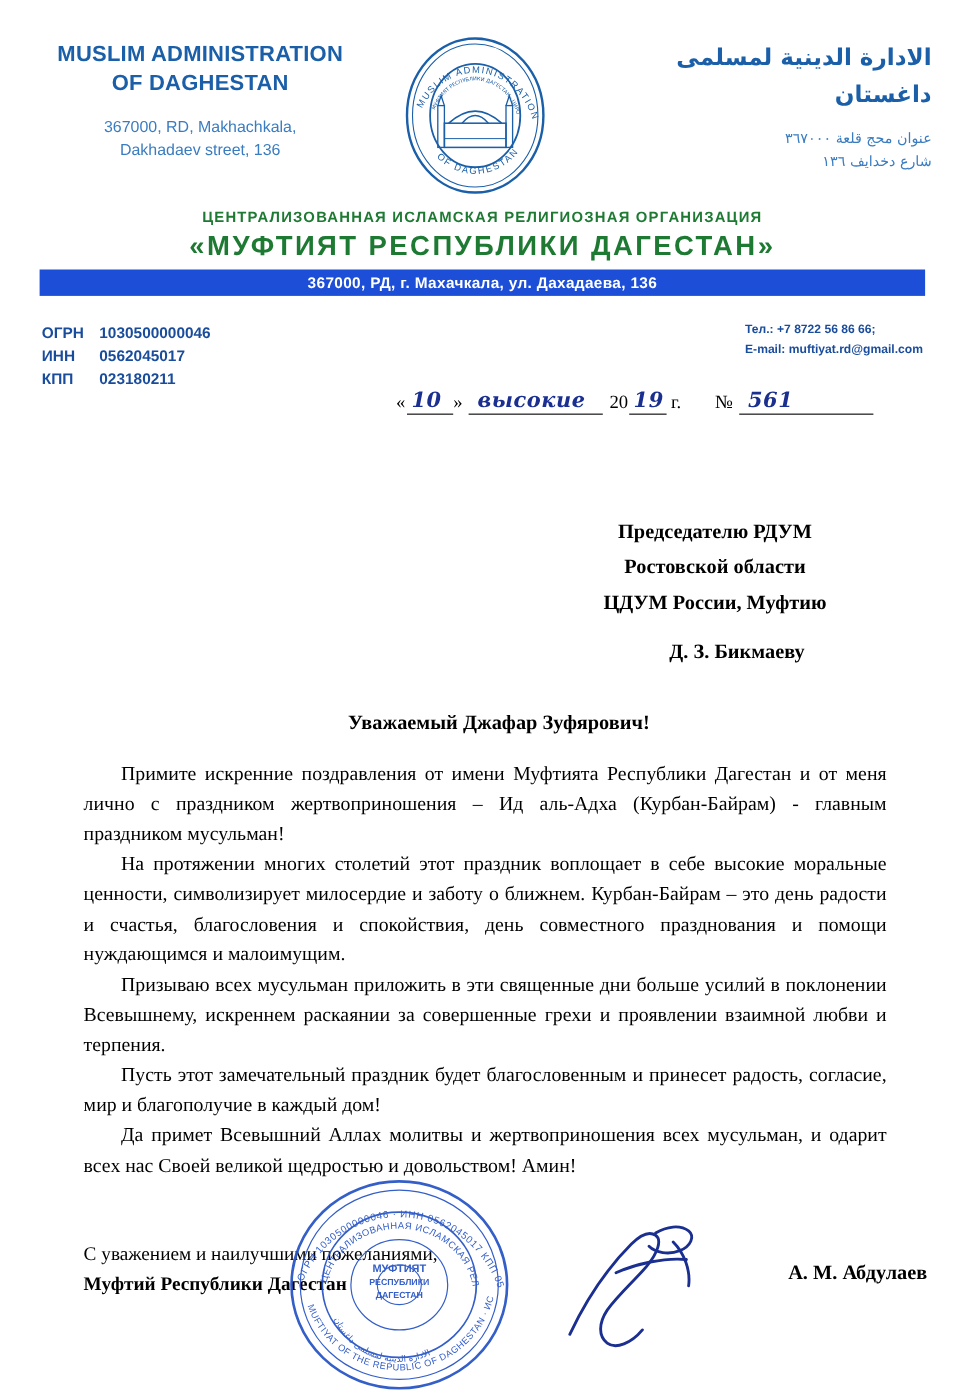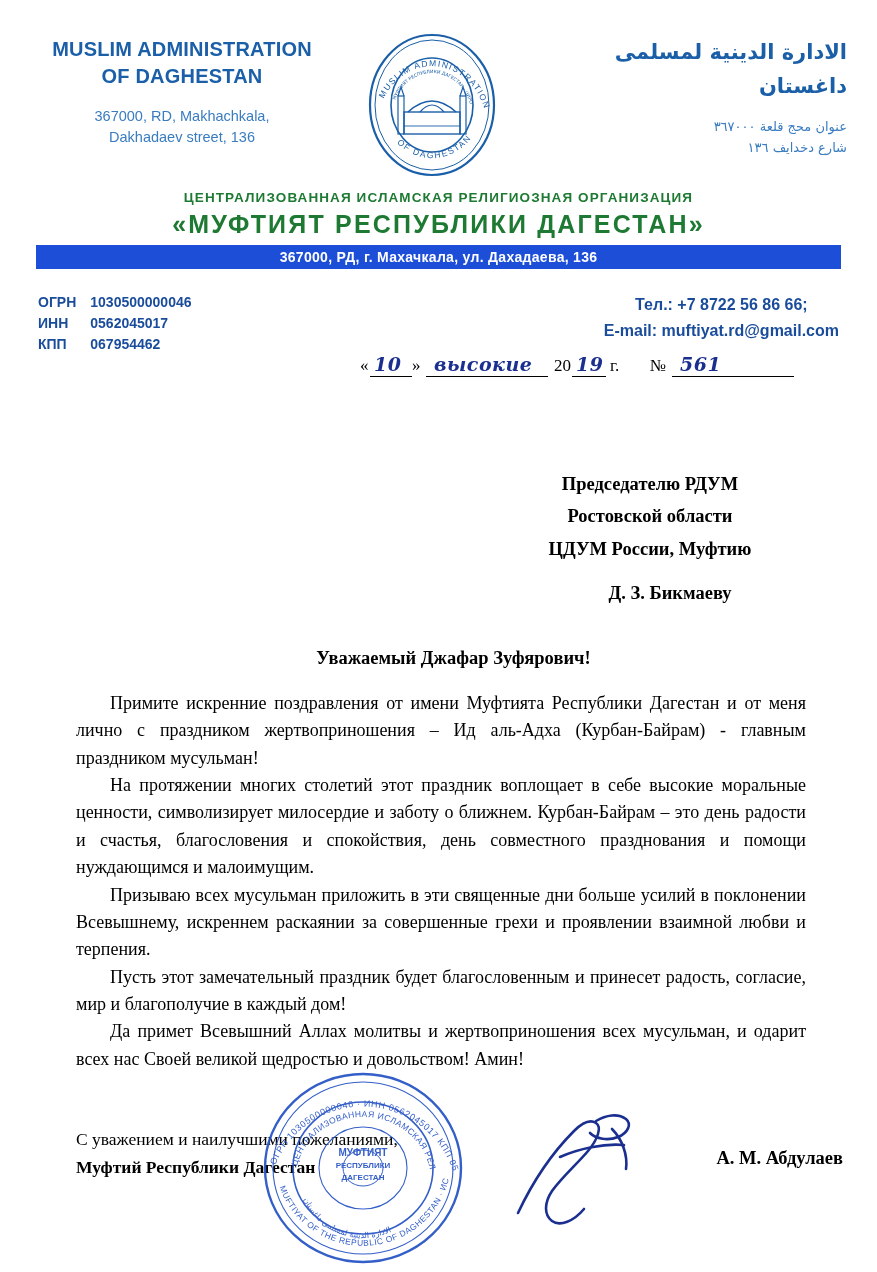--- a/index.html
+++ b/index.html
@@ -120,23 +120,23 @@
     font-family: "Liberation Sans", sans-serif;
     font-size: 14px;
     font-weight: bold;
     color: #1a4c9c;
     line-height: 1.5;
   }
   .reg-left td.lbl { padding-right: 14px; }
   .reg-right {
     position: absolute;
     right: 38px; top: 292px;
-    text-align: center;
-    font-family: "Liberation Sans", sans-serif;
-    font-size: 16px;
+    text-align: left;
+    font-family: "Liberation Sans", sans-serif;
+    font-size: 11px;
     font-weight: bold;
     color: #1a4c9c;
     line-height: 1.6;
   }
 
   
   .dateline {
     position: absolute;
     left: 360px; top: 352px;
     width: 480px;
@@ -308,21 +308,21 @@
           <tr>
         <td class="lbl">ОГРН</td>
         <td>1030500000046</td>
       </tr>
       <tr>
         <td class="lbl">ИНН</td>
         <td>0562045017</td>
       </tr>
       <tr>
         <td class="lbl">КПП</td>
-        <td>067954462</td>
+        <td>023180211</td>
       </tr>
     </tbody>
       </table>
   </div>
 
   <div class="reg-right">
     <div>Тел.: +7 8722 56 86 66;</div>
     <div>E-mail: muftiyat.rd@gmail.com</div>
   </div>
 

